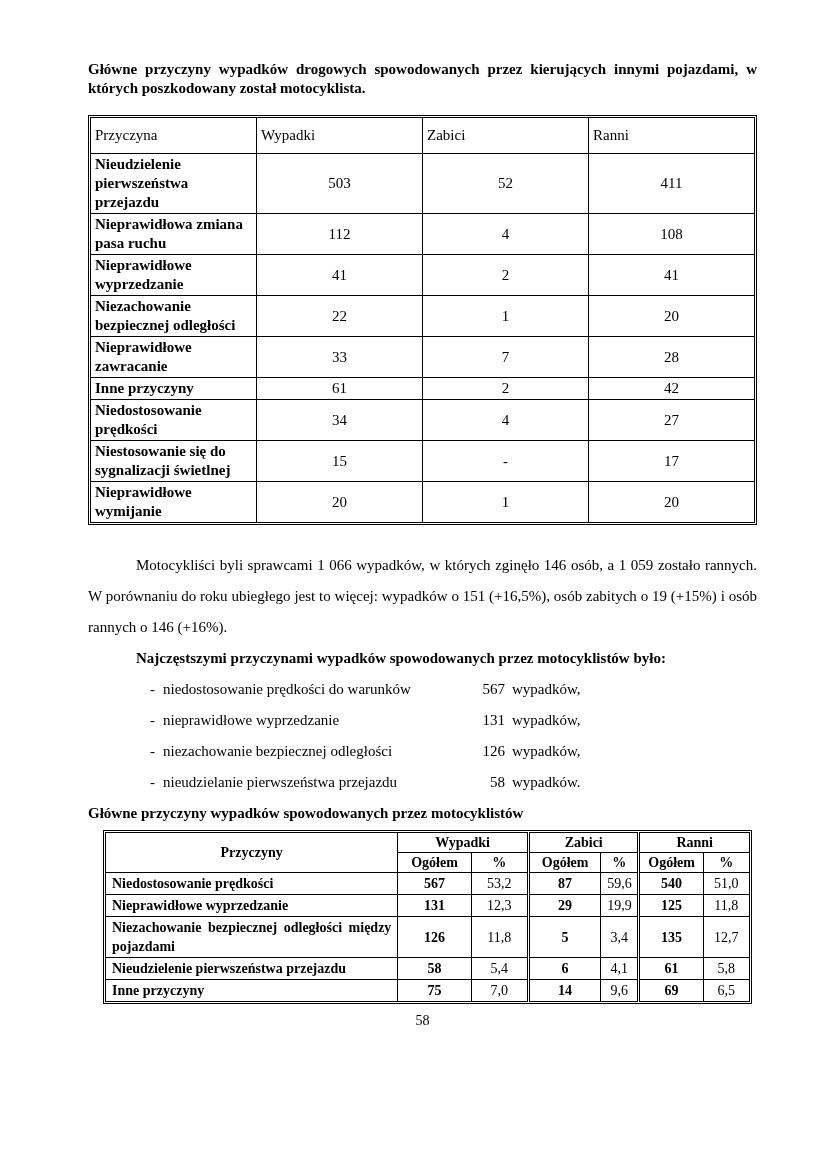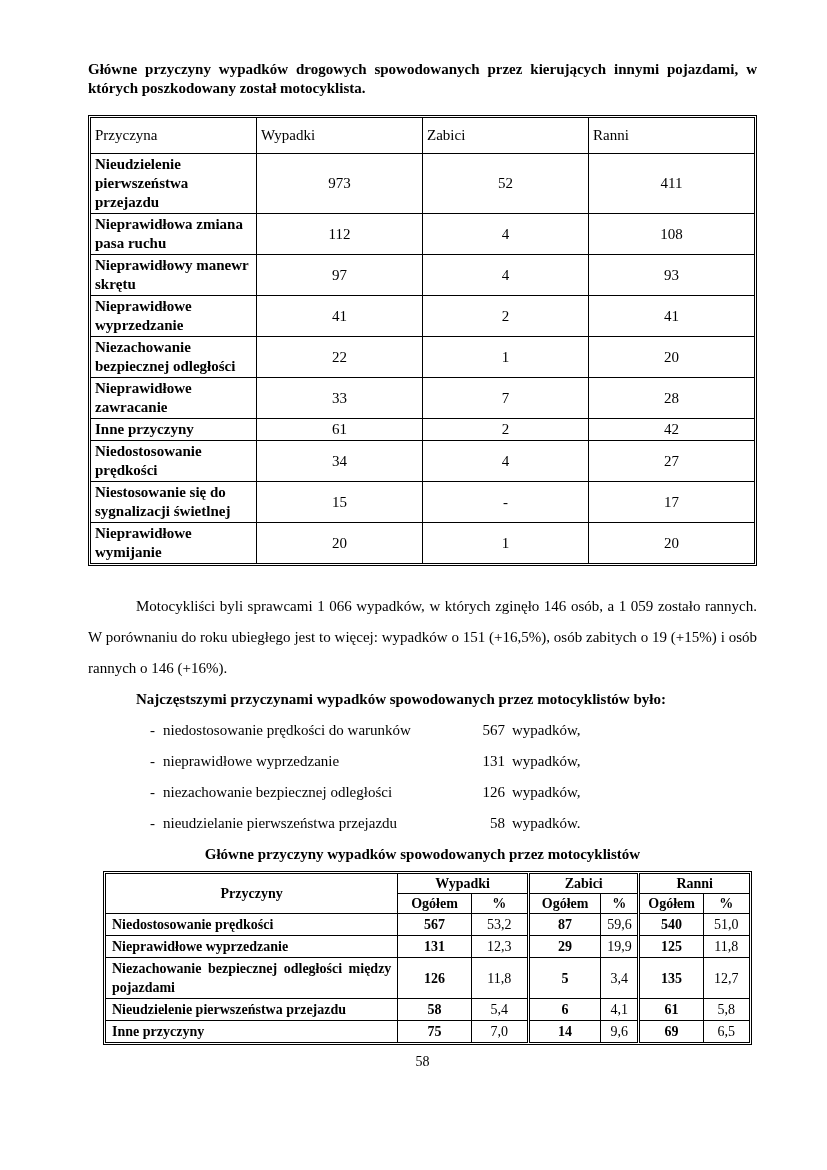--- a/index.html
+++ b/index.html
@@ -55,21 +55,20 @@
   .list-dash { width:13px; flex:none; }
   .list-label { width:297px; flex:none; }
   .list-count { width:45px; flex:none; text-align:right; }
   .list-suffix { margin-left:7px; }
 
   .table2-heading {
     font-weight:bold;
     font-size:15px;
     line-height:20px;
     margin-top:5px;
-    text-align:center;
   }
 
   
   .tframe2 { margin-left:15px; width:645px; margin-top:7px; }
   .t2 { width:100%; }
   .t2 th {
     font-size:14px; font-weight:bold; text-align:center;
     padding:0 2px; line-height:19px;
   }
   .t2 td { font-size:14px; line-height:19px; padding:1px 6px; }
@@ -104,35 +103,29 @@
         <tr>
           <th>Przyczyna</th>
           <th>Wypadki</th>
           <th>Zabici</th>
           <th>Ranni</th>
         </tr>
       </thead>
       <tbody>
         <tr>
           <td class="cause">Nieudzielenie pierwszeństwa przejazdu</td>
-          <td class="num">973</td>
+          <td class="num">503</td>
           <td class="num">52</td>
           <td class="num">411</td>
         </tr>
         <tr>
           <td class="cause">Nieprawidłowa zmiana pasa ruchu</td>
           <td class="num">112</td>
           <td class="num">4</td>
           <td class="num">108</td>
-        </tr>
-        <tr>
-          <td class="cause">Nieprawidłowy manewr skrętu</td>
-          <td class="num">97</td>
-          <td class="num">4</td>
-          <td class="num">93</td>
         </tr>
         <tr>
           <td class="cause">Nieprawidłowe wyprzedzanie</td>
           <td class="num">41</td>
           <td class="num">2</td>
           <td class="num">41</td>
         </tr>
         <tr>
           <td class="cause">Niezachowanie bezpiecznej odległości</td>
           <td class="num">22</td>

